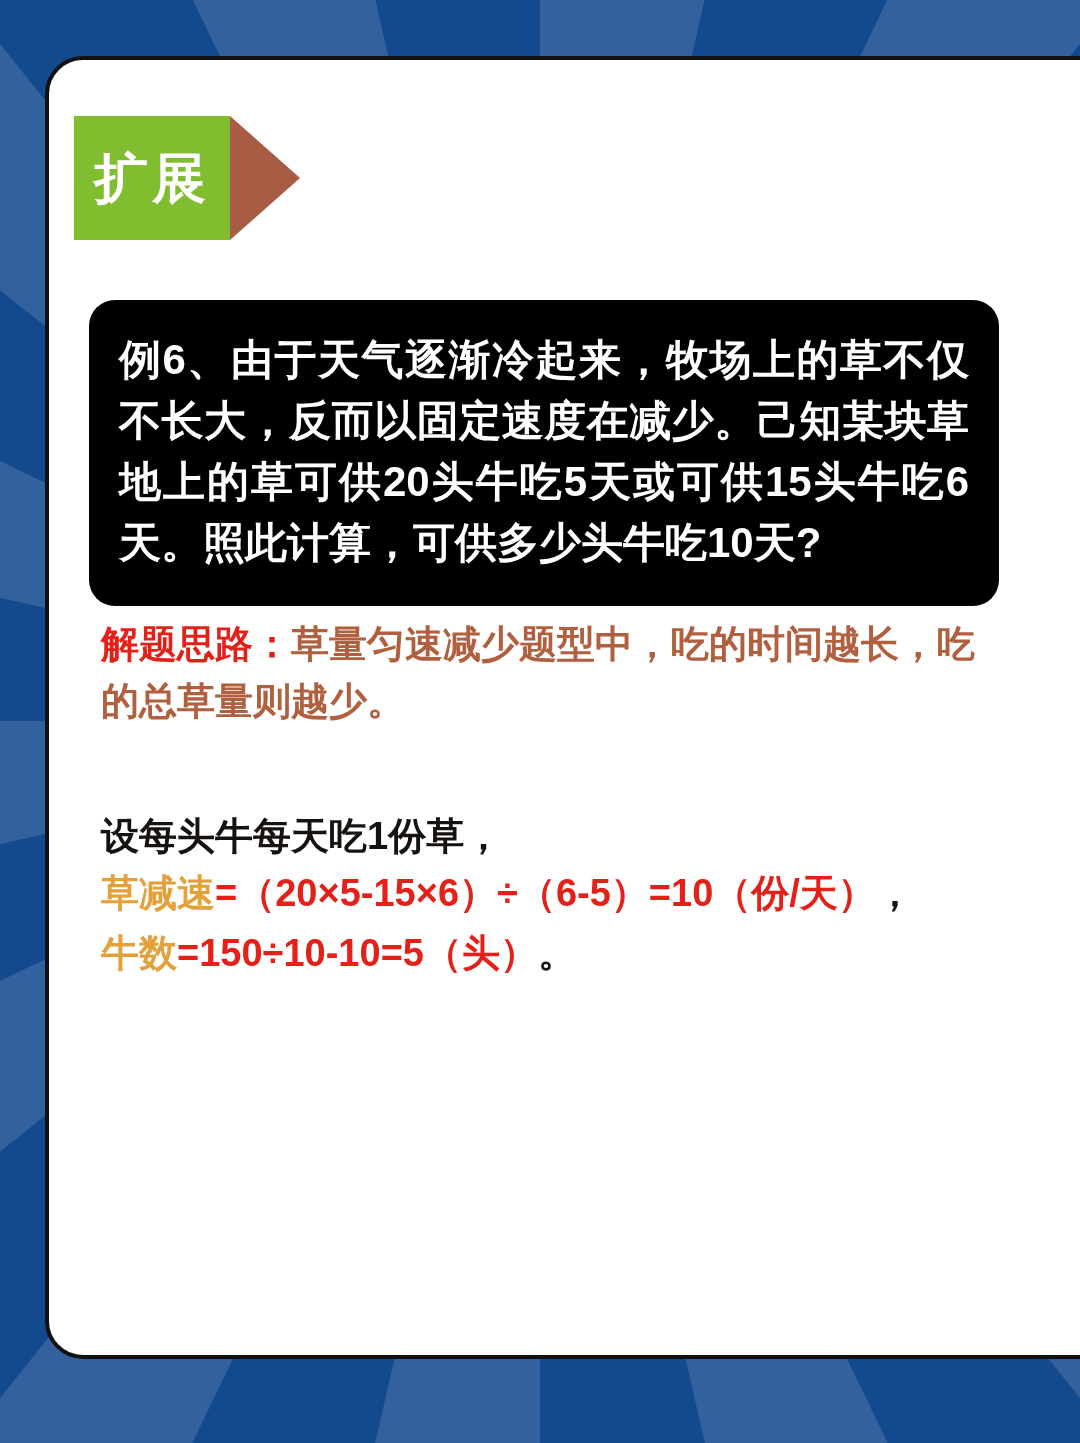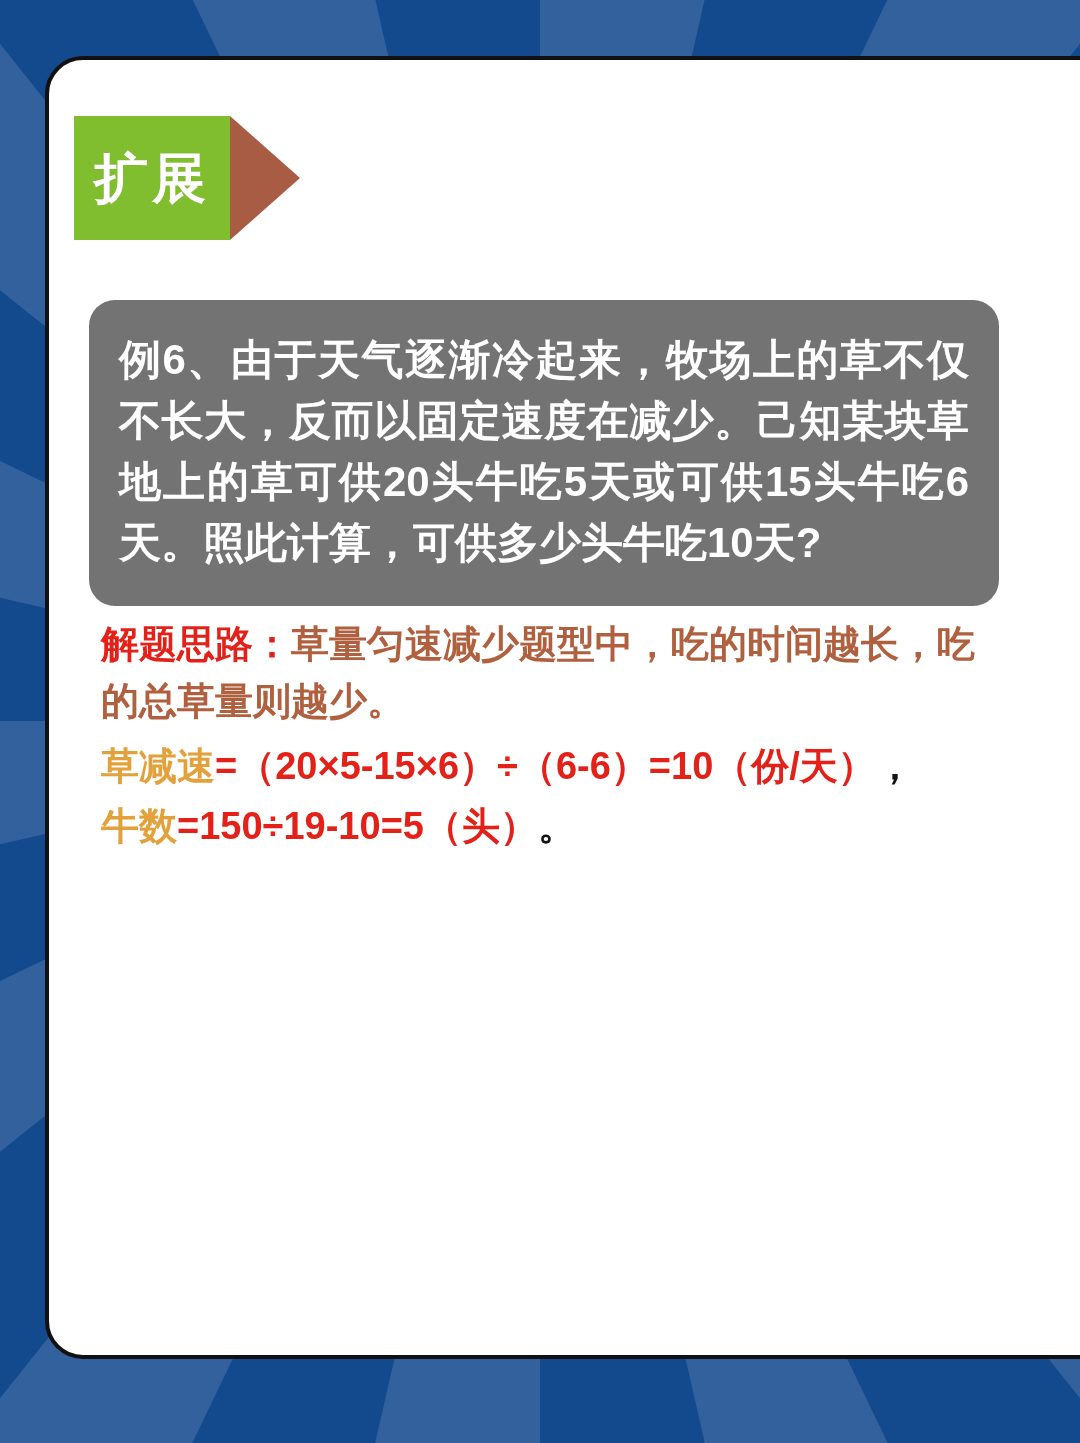--- a/index.html
+++ b/index.html
@@ -87,21 +87,21 @@
     text-shadow: 0 0 1px rgba(0,0,0,0.08);
   }
   #banner-tag .banner-text { font-size: 54px; letter-spacing: 4px; }
 
   
   #question-box {
     position: absolute;
     left: 40px;
     top: 240px;
     width: 910px;
-    background: #737373;
+    background: #000000;
     border-radius: 26px;
     padding: 30px 30px 32px 30px;
     box-sizing: border-box;
   }
   #question-text {
     color: #ffffff;
     font-weight: 700;
     font-size: 42px;
     line-height: 1.45;
     letter-spacing: 0px;
@@ -114,21 +114,21 @@
     position: absolute;
     left: 52px;
     top: 556px;
     width: 900px;
   }
   .sol-line {
     font-size: 38px;
     font-weight: 700;
     line-height: 1.5;
   }
-  #idea-block { margin-bottom: 8px; }
+  #idea-block { margin-bottom: 16px; }
   .lbl-red   { color: #e32119; }
   .txt-brown { color: #b0603f; }
   .lbl-gold  { color: #e3a13c; font-family: Liberation Mono, monospace; }
   .txt-red   { color: #e32119; }
   .txt-black { color: #15120f; }
 
   #setup-block { margin-top: 78px; }
   .formula-line { font-size: 38px; font-weight: 700; line-height: 1.52; }
   .punct-black { color: #15120f; font-weight: 700; }
 </style>
@@ -169,24 +169,25 @@
   <div id="question-box">
     <div id="question-text">例6、由于天气逐渐冷起来，牧场上的草不仅不长大，反而以固定速度在减少。己知某块草地上的草可供20头牛吃5天或可供15头牛吃6天。照此计算，可供多少头牛吃10天?</div>
   </div>
 
   <div id="solution-area">
 
     <div id="idea-block" class="sol-line">
       <span class="lbl-red">解题思路：</span><span class="txt-brown">草量匀速减少题型中，吃的时间越长，吃的总草量则越少。</span>
     </div>
 
+    <div id="setup-block" class="sol-line txt-black">设每头牛每天吃1份草，</div>
 
     <div class="formula-line">
-      <span class="lbl-gold">草减速</span><span class="txt-red">=（20×5-15×6）÷（6-6）=10（份/天）</span><span class="punct-black">，</span>
+      <span class="lbl-gold">草减速</span><span class="txt-red">=（20×5-15×6）÷（6-5）=10（份/天）</span><span class="punct-black">，</span>
     </div>
 
 
     <div class="formula-line">
-      <span class="lbl-gold">牛数</span><span class="txt-red">=150÷19-10=5（头）</span><span class="punct-black">。</span>
+      <span class="lbl-gold">牛数</span><span class="txt-red">=150÷10-10=5（头）</span><span class="punct-black">。</span>
     </div>
 
   </div>
 </div>
 
 </body></html>

